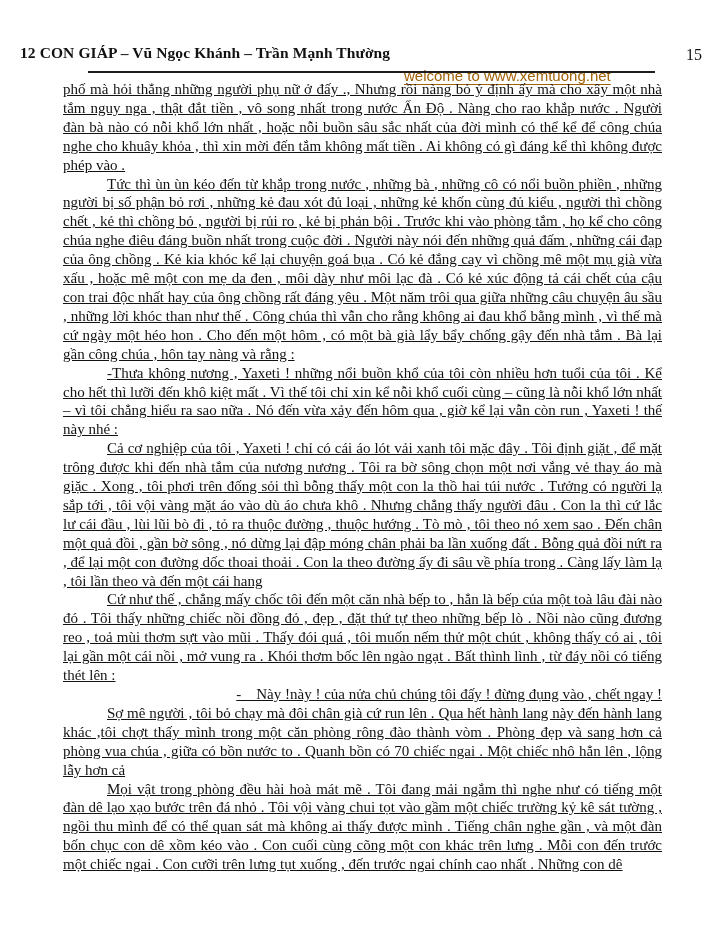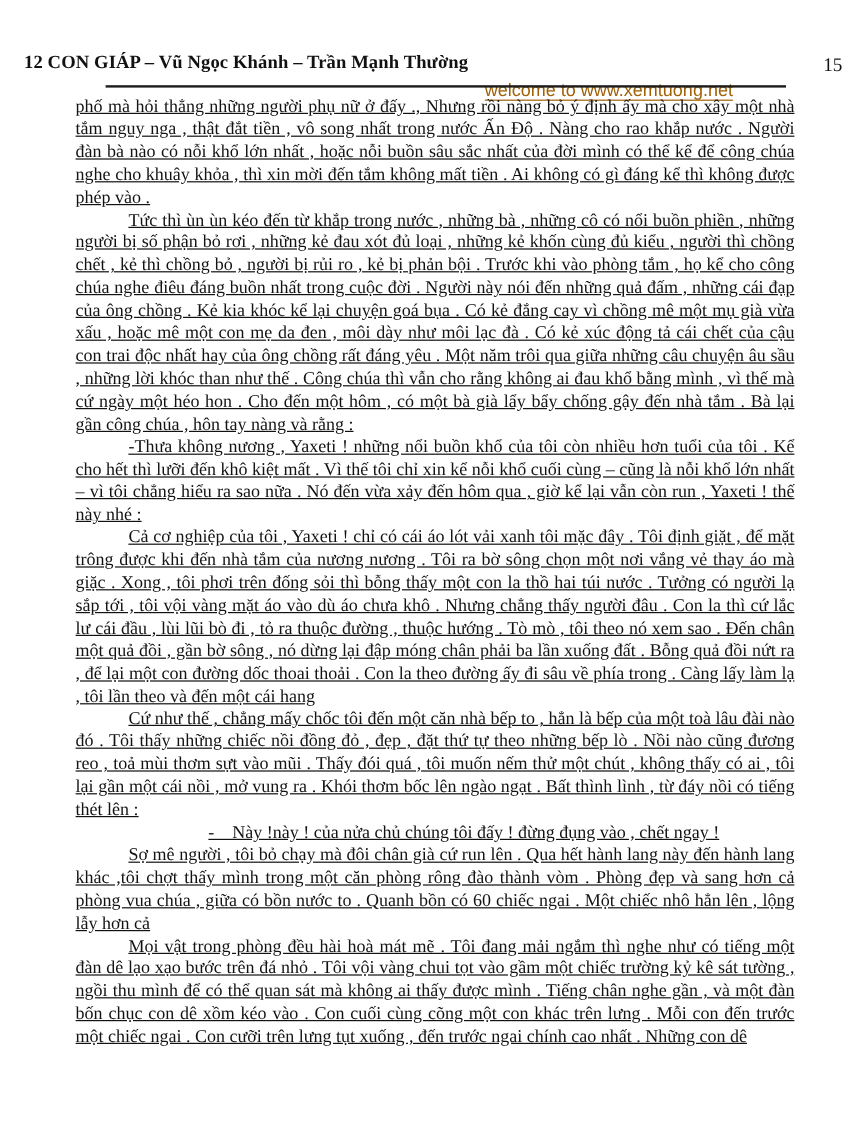--- a/index.html
+++ b/index.html
@@ -73,21 +73,21 @@
   .content p {
     margin: 0;
     padding: 0;
   }
   .content p.indent {
     text-indent: 44px;
   }
   .content p.dialogue {
     text-indent: 48px;
     white-space: pre-wrap;
-    text-align: center;
+    text-align: right;
   }
 </style>
 </head>
 <body>
 
 <div class="page">
 
   <div class="header">
     <div class="header-title">12 CON GIÁP – Vũ Ngọc Khánh – Trần Mạnh Thường</div>
     <div class="site-link">welcome to www.xemtuong.net</div>
@@ -95,17 +95,17 @@
     <div class="header-rule"></div>
   </div>
 
   <div class="content">
     <p>phố mà hỏi thẳng những người phụ nữ ở đấy ., Nhưng rồi nàng bỏ ý định ấy mà cho xây một nhà tắm nguy nga , thật đắt tiền , vô song nhất trong nước Ấn Độ . Nàng cho rao khắp nước . Người đàn bà nào có nỗi khổ lớn nhất , hoặc nỗi buồn sâu sắc nhất của đời mình có thể kể để công chúa nghe cho khuây khỏa , thì xin mời đến tắm không mất tiền . Ai không có gì  đáng kể thì không được phép vào .</p>
     <p class="indent">Tức thì ùn ùn kéo đến từ khắp trong nước , những bà , những cô có nổi buồn phiền , những người bị số phận bỏ rơi , những kẻ đau xót đủ loại , những kẻ khốn cùng đủ kiểu , người thì chồng chết , kẻ thì chồng bỏ , người bị rủi ro , kẻ bị phản bội . Trước khi vào phòng tắm , họ kể cho công chúa nghe điêu đáng buồn nhất trong cuộc đời . Người này nói đến những quả đấm , những cái đạp của ông chồng . Kẻ kia khóc kể lại chuyện goá bụa . Có kẻ đắng cay vì chồng mê một mụ già vừa xấu , hoặc mê một con mẹ da đen , môi dày như môi lạc đà . Có kẻ xúc động tả cái chết của cậu con trai độc nhất hay của ông chồng rất đáng yêu . Một năm trôi qua giữa những câu chuyện âu sầu , những lời khóc than như thế . Công chúa thì vẫn cho rằng không ai đau khổ bằng mình , vì thế mà cứ ngày một héo hon . Cho đến một hôm , có một bà già lẩy bẩy chống gậy đến nhà tắm . Bà lại gần công chúa , hôn tay nàng và rằng :</p>
     <p class="indent">-Thưa không nương , Yaxeti ! những nổi buồn khổ của tôi còn nhiều hơn tuổi của tôi . Kể cho hết thì lưỡi đến khô kiệt mất . Vì thế tôi chỉ xin kể nỗi khổ cuối cùng – cũng là nỗi khổ lớn nhất – vì tôi chẳng hiểu ra sao nữa . Nó đến vừa xảy đến hôm qua , giờ kể lại vẫn còn run , Yaxeti ! thế này nhé :</p>
     <p class="indent">Cả cơ nghiệp của tôi , Yaxeti ! chỉ có cái áo lót vải xanh tôi mặc đây . Tôi định giặt , để mặt trông được khi đến nhà tắm của nương nương . Tôi ra bờ sông chọn một nơi vắng vẻ  thay áo mà giặc . Xong , tôi phơi trên đống sỏi thì bỗng thấy một con la thồ hai túi nước . Tưởng có người lạ sắp tới , tôi vội vàng mặt áo vào dù áo chưa khô . Nhưng chẳng thấy người đâu . Con la thì cứ lắc lư cái đầu , lùi lũi bò đi , tỏ ra thuộc đường , thuộc hướng . Tò mò , tôi theo nó xem sao . Đến chân một quả đồi , gần bờ sông , nó dừng lại đập móng chân phải ba lần xuống đất . Bỗng quả đồi nứt ra , để lại một con đường dốc thoai thoải . Con la theo đường ấy đi sâu về phía trong . Càng lấy làm lạ , tôi lần theo và đến một cái hang</p>
     <p class="indent">Cứ như thế , chẳng mấy chốc tôi đến một căn nhà bếp to , hẳn là bếp của một toà lâu đài nào đó . Tôi thấy những chiếc nồi đồng đỏ , đẹp , đặt thứ tự theo những bếp lò . Nồi nào cũng đương reo , toả mùi thơm sựt vào mũi . Thấy đói quá , tôi muốn nếm thử một chút , không thấy có ai , tôi lại gần một cái nồi , mở vung ra . Khói thơm bốc lên  ngào ngạt . Bất thình lình , từ đáy nồi có tiếng thét lên :</p>
     <p class="dialogue">-    Này !này ! của nửa chủ chúng tôi đấy ! đừng đụng vào , chết ngay !</p>
-    <p class="indent">Sợ mê người , tôi bỏ chạy mà đôi chân già cứ run lên . Qua hết hành lang này đến hành lang khác ,tôi chợt thấy mình trong một căn phòng rông đào thành vòm . Phòng đẹp và sang hơn cả phòng vua chúa , giữa có bồn nước to . Quanh bồn có 60 chiếc ngai . Một chiếc nhô hẳn lên , lộng lẫy hơn cả</p>
+    <p class="indent">Sợ mê người , tôi bỏ chạy mà đôi chân già cứ run lên . Qua hết hành lang này đến hành lang khác ,tôi chợt thấy mình trong một căn phòng rông đào thành vòm . Phòng đẹp và sang hơn cả phòng vua chúa , giữa có bồn nước to . Quanh bồn có 70 chiếc ngai . Một chiếc nhô hẳn lên , lộng lẫy hơn cả</p>
     <p class="indent">Mọi vật trong phòng đều hài hoà mát mẽ . Tôi đang mải ngắm thì nghe như có tiếng một đàn dê lạo xạo bước trên đá nhỏ . Tôi vội vàng chui tọt vào gầm một chiếc trường kỷ kê sát tường , ngồi thu mình để có thể quan sát mà không ai thấy được mình . Tiếng chân nghe gần , và một đàn bốn chục con dê xồm kéo vào . Con cuối cùng cõng một con khác trên lưng . Mỗi con đến trước một chiếc ngai . Con cưỡi trên lưng tụt xuống , đến trước ngai chính cao nhất . Những con dê</p>
   </div>
 
 </div>
 
 </body></html>

